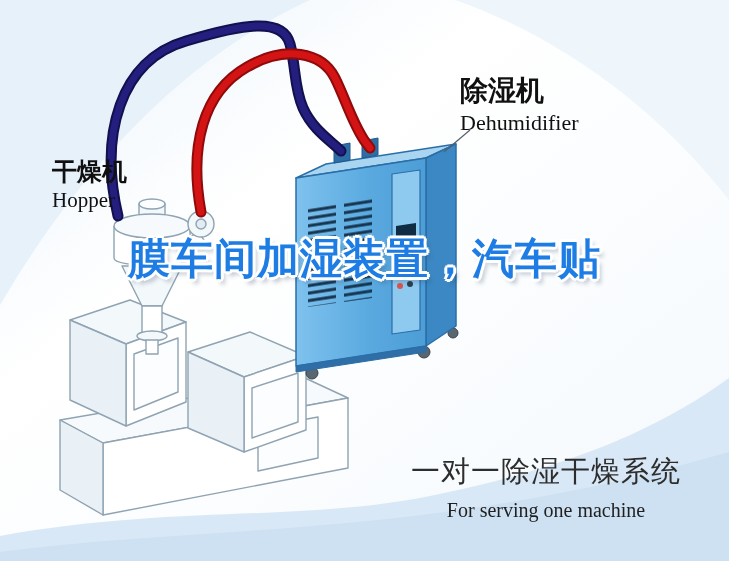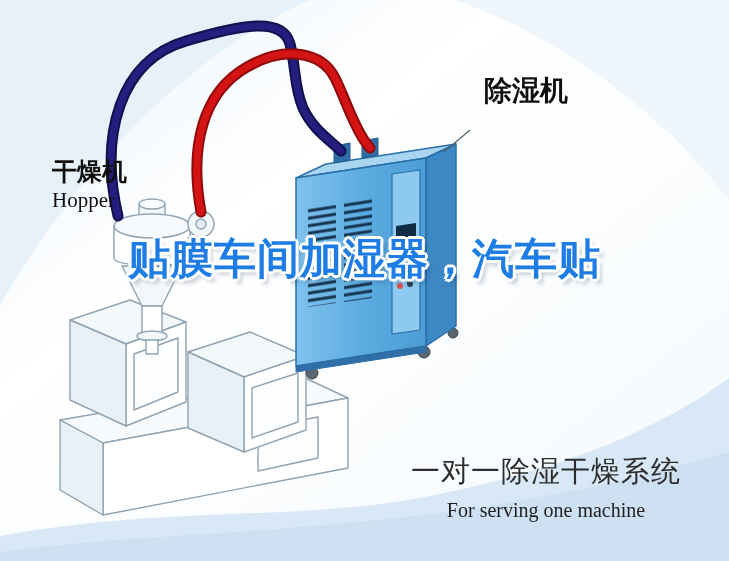--- a/index.html
+++ b/index.html
@@ -17,21 +17,21 @@
   .machine-label .zh{
     font-weight:bold;color:#101010;line-height:1.1;
   }
   .machine-label .en{
     font-family:"Liberation Serif","DejaVu Serif",serif;
     color:#101010;line-height:1.1;margin-top:3px;
   }
   .dryer-label{left:52px;top:158px;}
   .dryer-label .zh{font-size:25px;}
   .dryer-label .en{font-size:21px;}
-  .dehu-label{left:484px;top:76px;}
+  .dehu-label{left:460px;top:76px;}
   .dehu-label .zh{font-size:28px;}
   .dehu-label .en{font-size:22px;margin-top:4px;}
   
   .headline{
     left:0;right:0;top:233px;
     text-align:center;
     font-size:42px;font-weight:bold;
     letter-spacing:1px;
     color:var(--title-blue,#1e7de5);
     line-height:52px;
@@ -140,24 +140,25 @@
     </g>
   </svg>
 
   <div class="abs machine-label dryer-label">
     <div class="zh">干燥机</div>
     <div class="en">Hopper</div>
   </div>
 
   <div class="abs machine-label dehu-label">
     <div class="zh">除湿机</div>
+    <div class="en">Dehumidifier</div>
   </div>
 
   <div class="abs headline">
-    <div>贴膜车间加湿器，汽车贴</div>
+    <div>膜车间加湿装置，汽车贴</div>
   </div>
 
   <div class="abs caption">
     <div class="zh">一对一除湿干燥系统</div>
     <div class="en">For serving one machine</div>
   </div>
 
 </div>
 
 </body></html>

